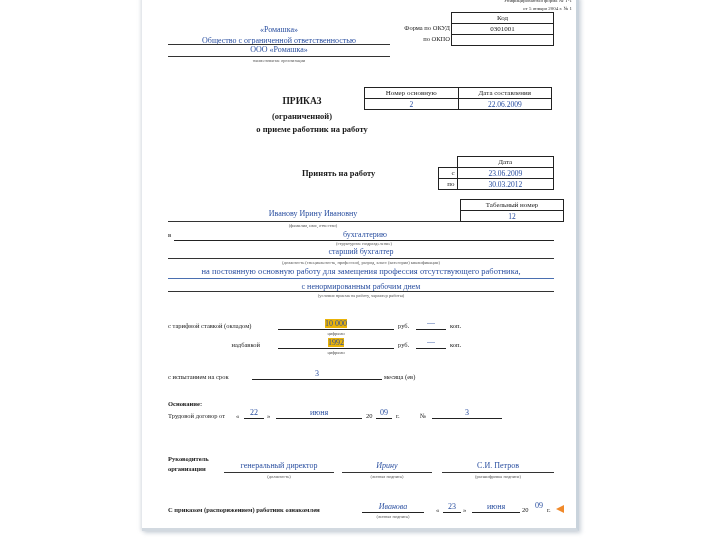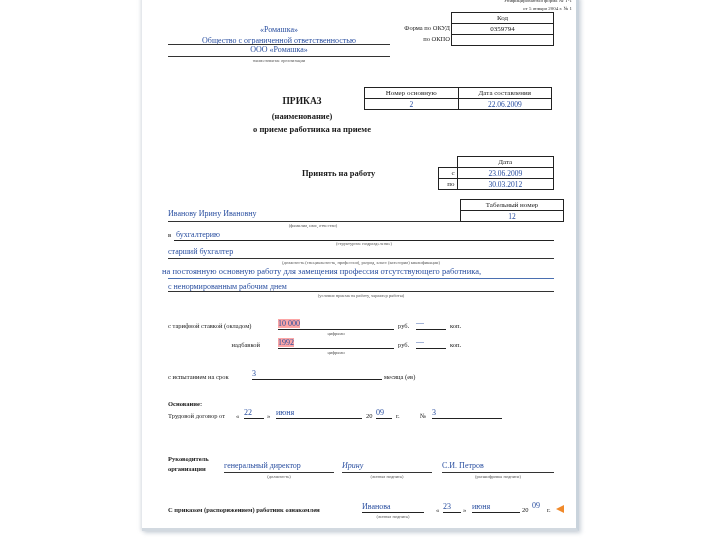--- a/index.html
+++ b/index.html
@@ -16,22 +16,22 @@
   }
   .abs { position: absolute; }
   .blue { color: #2a4fa0; }
   .tiny { font-size: 4.5px; color: #555; text-align: center; white-space: nowrap; }
   .small { font-size: 7.5px; white-space: nowrap; }
   .line { position: absolute; height: 0; border-top: 1px solid #222; }
   .line2 { position: absolute; height: 0; border-top: 1.5px solid #333; }
   table.grid { position: absolute; border-collapse: collapse; font-size: 7px; }
   table.grid td { border: 1px solid #222; text-align: center; padding: 0; height: 10px; }
   .bold { font-weight: bold; }
-  .val { font-size: 8px; color: #2a4fa0; position: absolute; white-space: nowrap; }
-  .hl { background: #fca5a5; }
+  .val { font-size: 8px; color: #2a4fa0; text-align: center; position: absolute; white-space: nowrap; }
+  .hl { background: #eab308; }
   .arrow { position: absolute; width: 0; height: 0; border-top: 4px solid transparent; border-bottom: 4px solid transparent; border-right: 8px solid #f0892a; }
 </style>
 </head>
 <body>
 
 <div class="page">
 
   <div class="abs small" style="right:4px;top:2px;font-size:5px;text-align:right;color:#333;">Унифицированная форма № Т-1</div>
   <div class="abs small" style="right:4px;top:10px;font-size:5px;text-align:right;color:#333;">от 5 января 2004 г. № 1</div>
 
@@ -46,21 +46,21 @@
 
   <div class="abs small" style="left:248px;top:28px;width:60px;text-align:right;font-size:6.5px;">Форма по ОКУД</div>
   <div class="abs small" style="left:248px;top:39px;width:60px;text-align:right;font-size:6.5px;">по ОКПО</div>
 
   <table class="grid" style="left:309px;top:16px;width:103px;">
     <tbody>
         <tr>
           <td>Код</td>
         </tr>
     <tr>
-          <td style="border-width:1.5px;">0359794</td>
+          <td style="border-width:1.5px;">0301001</td>
         </tr>
     <tr>
           <td style="border-width:1.5px;"></td>
         </tr>
   </tbody>
     </table>
 
   <table class="grid" style="left:222px;top:91px;width:188px;">
     <tbody>
         <tr>
@@ -68,22 +68,22 @@
       <td>Дата составления</td>
     </tr>
     <tr>
       <td class="blue" style="border-width:1.5px;font-size:7.5px;">2</td>
       <td class="blue" style="border-width:1.5px;font-size:7.5px;">22.06.2009</td>
     </tr>
   </tbody>
     </table>
 
   <div class="abs bold" style="left:100px;top:100px;width:120px;text-align:center;font-size:9.5px;">ПРИКАЗ</div>
-  <div class="abs bold" style="left:100px;top:115px;width:120px;text-align:center;font-size:8.5px;">(наименование)</div>
-  <div class="abs bold" style="left:80px;top:128px;width:180px;text-align:center;font-size:8.5px;">о приеме работника на приеме</div>
+  <div class="abs bold" style="left:100px;top:115px;width:120px;text-align:center;font-size:8.5px;">(ограниченной)</div>
+  <div class="abs bold" style="left:80px;top:128px;width:180px;text-align:center;font-size:8.5px;">о приеме работник на работу</div>
 
   <div class="abs bold" style="left:160px;top:172px;font-size:8.5px;white-space:nowrap;">Принять на работу</div>
   <table class="grid" style="left:296px;top:160px;width:116px;">
     <tbody>
         <tr>
       <td style="border:none;width:18px;"></td>
       <td>Дата</td>
     </tr>
     <tr>
       <td style="text-align:right;padding-right:2px;border-width:1.5px;">с</td>
@@ -174,21 +174,21 @@
   <div class="line2" style="left:82px;top:476px;width:110px;"></div>
   <div class="abs tiny" style="left:82px;top:478px;width:110px;">(должность)</div>
   <div class="val" style="left:200px;top:465px;width:90px;font-style:italic;">Ирину</div>
   <div class="line2" style="left:200px;top:476px;width:90px;"></div>
   <div class="abs tiny" style="left:200px;top:478px;width:90px;">(личная подпись)</div>
   <div class="val" style="left:300px;top:465px;width:112px;">С.И. Петров</div>
   <div class="line2" style="left:300px;top:476px;width:112px;"></div>
   <div class="abs tiny" style="left:300px;top:478px;width:112px;">(расшифровка подписи)</div>
 
   <div class="abs small bold" style="left:26px;top:510px;font-size:6.5px;">С приказом (распоряжением) работник ознакомлен</div>
-  <div class="val" style="left:220px;top:506px;width:62px;">Иванова</div>
+  <div class="val" style="left:220px;top:506px;width:62px;font-style:italic;">Иванова</div>
   <div class="line" style="left:220px;top:516px;width:62px;"></div>
   <div class="abs tiny" style="left:220px;top:518px;width:62px;">(личная подпись)</div>
   <div class="abs small" style="left:294px;top:510px;font-size:6.5px;">«</div>
   <div class="val" style="left:301px;top:506px;width:18px;">23</div>
   <div class="line" style="left:301px;top:516px;width:18px;"></div>
   <div class="abs small" style="left:321px;top:510px;font-size:6.5px;">»</div>
   <div class="val" style="left:330px;top:506px;width:48px;">июня</div>
   <div class="line" style="left:330px;top:516px;width:48px;"></div>
   <div class="abs small" style="left:380px;top:510px;font-size:6.5px;">20</div>
   <div class="val" style="left:390px;top:505px;width:14px;">09</div>

